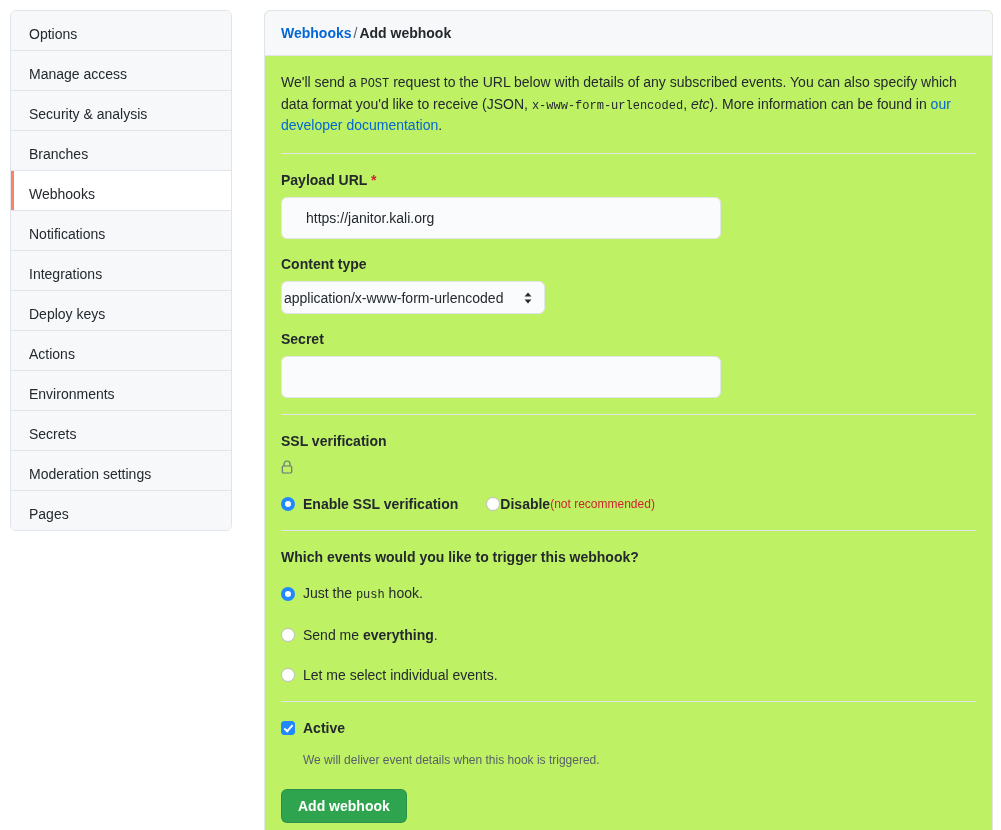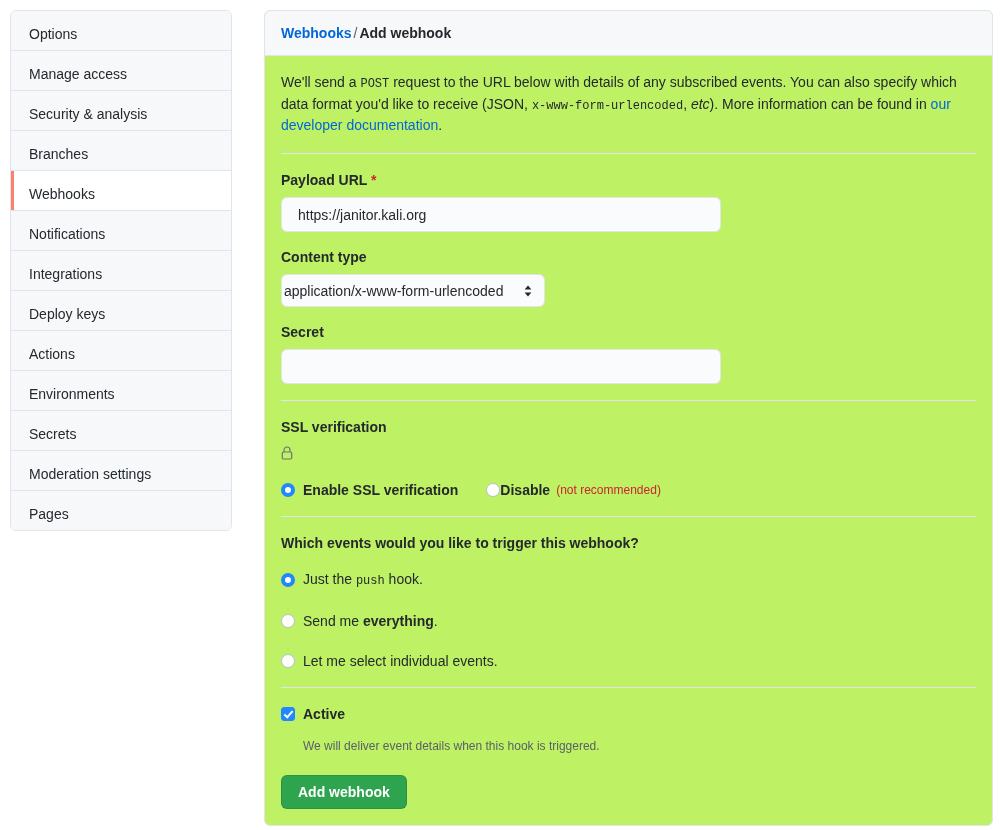--- a/index.html
+++ b/index.html
@@ -100,30 +100,30 @@
     font-weight: bold;
     line-height: 20px;
     margin-bottom: 7px;
     color: #24292e;
   }
   .req { color: #cb2431; font-weight: bold; }
 
   .text-input {
     display: block;
     width: 440px;
-    padding: 6px 16px;
+    padding: 6px 24px;
     font-size: 14px;
     line-height: 20px;
     font-family: "Liberation Sans", sans-serif;
     color: #24292e;
     background: #fafbfc;
     border: 1px solid #e1e4e8;
     border-radius: 6px;
     outline: none;
-    height: 35px;
+    height: 42px;
   }
   .text-input::placeholder { color: #6a737d; }
 
   .select-wrap {
     position: relative;
     display: inline-block;
     width: 264px;
   }
   .select-box {
     width: 100%;
@@ -319,21 +319,21 @@
         </div>
         <div class="inline-group">
           <label class="radio-line" style="margin-bottom:0;">
             <input class="radio" type="radio" name="ssl" checked="" style="">
             <span class="ssl-label-strong">Enable SSL verification</span>
           </label>
           <span class="spacer"></span>
           <label class="radio-line" style="margin-bottom:0;">
             <input class="radio" type="radio" name="ssl" style="margin-right: 0px;">
             <span class="ssl-label-strong danger">Disable</span>
-            <span class="danger-small" style="margin-left:6px;">(not recommended)</span>
+            <span class="danger-small" style="margin-left:0;">(not recommended)</span>
           </label>
         </div>
       </div>
 
       <hr class="rule">
 
       
       <div class="events-block">
         <div class="section-title" style="margin-bottom:16px;">Which events would you like to trigger this webhook?</div>
 

